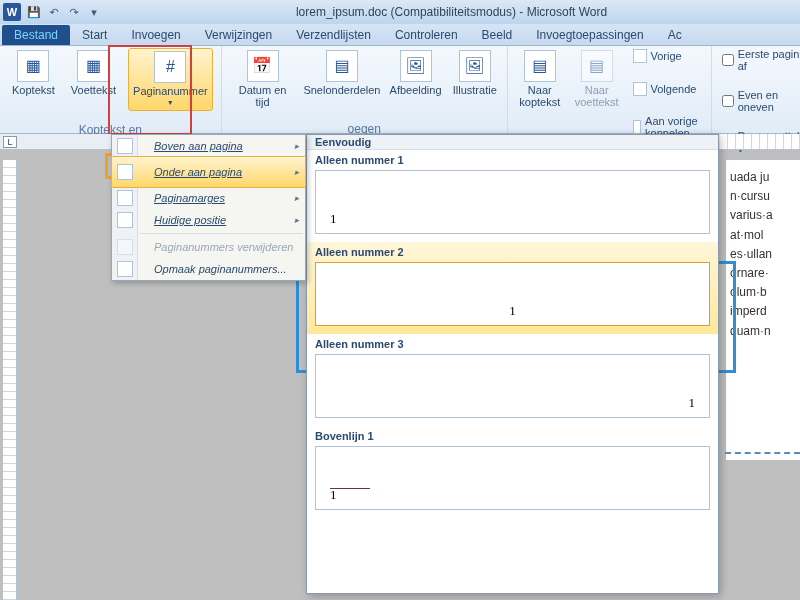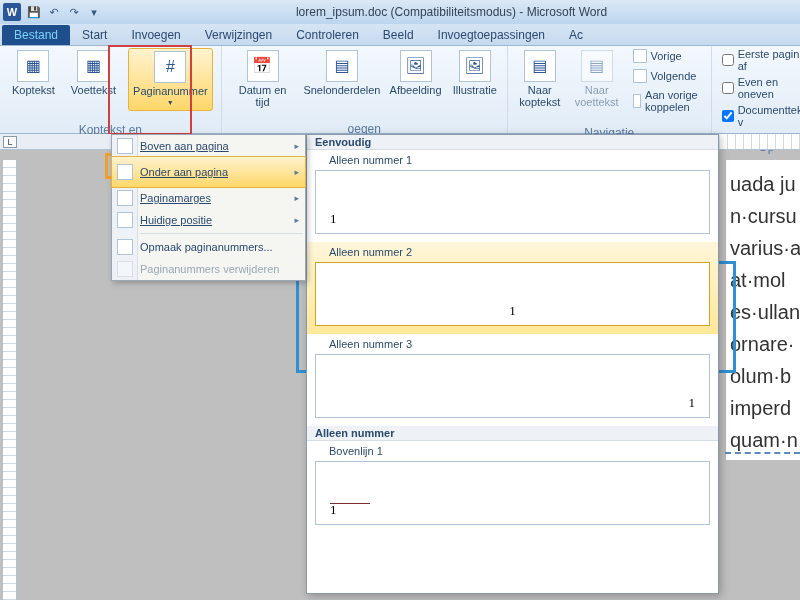--- a/index.html
+++ b/index.html
@@ -18,61 +18,61 @@
 .tab.file { background: #1e4e8c; color: #7dd3fc; border-radius: 2px 2px 0 0; margin-left: 2px; }
 
 
 .ribbon { height: 88px; background: linear-gradient(#f3f8fd,#e1ecf7); display: flex; border-bottom: 1px solid #9db7d3; font-size: 11px; position: relative; }
 .group { display: flex; flex-direction: column; align-items: center; padding: 2px 8px 0; border-right: 1px solid #cdddee; height: 100%; }
 .group-body { display: flex; gap: 8px; align-items: flex-start; flex: 1; }
 .bigbtn { display: flex; flex-direction: column; align-items: center; gap: 2px; padding: 2px 4px; min-width: 48px; text-align: center; line-height: 1.1; color: #2b4a6f; }
 .bigbtn .ico { width: 32px; height: 32px; background: #fff; border: 1px solid #b0c4d8; display: flex; align-items: center; justify-content: center; font-size: 16px; color: #2b579a; }
 .bigbtn.highlighted { background: linear-gradient(#fff3cf,#ffd769); border: 1px solid #e6b23c; border-radius: 3px; }
 .group-label { font-size: 12px; color: #5a7aa0; padding-bottom: 2px; margin-top: 12px; }
-.smallrows { display: flex; flex-direction: column; gap: 4px; font-size: 11px; }
+.smallrows { display: flex; flex-direction: column; gap: 17px; font-size: 11px; }
 .smallrow { display: flex; align-items: center; gap: 4px; color: #2b4a6f; padding: 1px 3px; }
 .smallrow .sico { width: 14px; height: 14px; border: 1px solid #b0c4d8; background: #fff; display: inline-block; }
 .chk { display: flex; align-items: center; gap: 4px; font-size: 11px; color: #2b4a6f; padding: 0 2px; }
 .chk input { width: 12px; height: 12px; }
 
 
 .hl-red { position: absolute; border: 2px solid #d04040; pointer-events: none; }
 .hl-orange { position: absolute; border: 3px solid #f0a030; pointer-events: none; }
 .hl-blue { position: absolute; border: 3px solid #2f8fd0; pointer-events: none; }
 
 
 .menu { position: absolute; left: 111px; top: 134px; width: 195px; background: #f5f5f2; border: 1px solid #9aa7b5; box-shadow: 2px 2px 6px rgba(0,0,0,.25); font-size: 11px; z-index: 10; }
 .menu .mleft { position: absolute; left: 0; top: 0; bottom: 0; width: 26px; background: #eef2f6; border-right: 1px solid #d8dee5; }
-.mitem { position: relative; display: flex; align-items: center; height: 22px; padding-left: 28px; color: #2b4a6f; }
+.mitem { position: relative; display: flex; align-items: center; height: 22px; padding-left: 42px; color: #2b4a6f; font-style: italic; }
 .mitem .mico { position: absolute; left: 5px; width: 16px; height: 16px; background: #fff; border: 1px solid #b0c4d8; }
 .mitem .arrow { margin-left: auto; margin-right: 6px; color: #5a7aa0; font-size: 9px; }
 .mitem.hover { background: linear-gradient(#fff3cf,#ffd769); border: 1px solid #e6b23c; margin: -1px; height: 32px; }
 .mitem.disabled { color: #9aa7b5; }
 .msep { height: 1px; background: #d8dee5; margin: 2px 2px 2px 28px; }
 
 
 .gallery { position: absolute; left: 306px; top: 134px; width: 413px; height: 460px; background: #fff; border: 1px solid #8a9aac; box-shadow: 2px 2px 8px rgba(0,0,0,.25); font-size: 11px; z-index: 9; overflow: hidden; }
 .gal-header { background: #eef2f6; padding: 1px 8px; font-weight: bold; color: #2b4a6f; border-bottom: 1px solid #d8dee5; }
 .gal-item { padding: 4px 8px 8px; }
-.gal-item .caption { font-weight: normal; color: #2b4a6f; margin-bottom: 4px; margin-left: 14px; }
+.gal-item .caption { font-weight: bold; color: #2b4a6f; margin-bottom: 4px; }
 .gal-item .preview { height: 64px; border: 1px solid #b0c4d8; background: #fff; position: relative; }
 .gal-item.hover { background: linear-gradient(#fff6da,#ffe89a); }
 .gal-item.hover .preview { border: 1px solid #d6a323; }
 .preview .num { position: absolute; bottom: 6px; font-family: "Times New Roman", serif; font-size: 13px; }
 .preview .num.left { left: 14px; }
 .preview .num.center { left: 50%; transform: translateX(-50%); }
 .preview .num.right { right: 14px; }
 .preview .bar { position: absolute; left: 14px; bottom: 20px; width: 40px; height: 1px; background: #7a3030; }
 
 
 .ruler-h { position: absolute; left: 0; right: 0; top: 134px; height: 16px; background: #e9eef4; border-bottom: 1px solid #b0c4d8; z-index: 1; }
 .ruler-h-marks { position: absolute; left: 720px; right: 0; top: 0; bottom: 0; background: repeating-linear-gradient(90deg,#fff,#fff 7px,#d0d8e2 7px,#d0d8e2 8px); }
 .tabsel { position: absolute; left: 3px; top: 136px; width: 14px; height: 12px; background: #fff; border: 1px solid #8a9aac; font-size: 9px; text-align: center; line-height: 10px; color: #2b4a6f; z-index: 2; }
 .ruler-v { position: absolute; left: 3px; top: 160px; bottom: 0; width: 14px; background: #fff; border-right: 1px solid #b0c4d8; z-index: 1; background-image: repeating-linear-gradient(#fff,#fff 7px,#d0d8e2 7px,#d0d8e2 8px); }
-.docstrip { position: absolute; right: 0; top: 160px; width: 75px; height: 300px; background: #fff; border-left: 1px solid #b8b8b8; font-family: Georgia, "Times New Roman", serif; font-size: 20px; color: #333; padding: 8px 15px 0 4px; line-height: 1.6; overflow: hidden; white-space: nowrap; }
+.docstrip { position: absolute; right: 0; top: 160px; width: 75px; height: 300px; background: #fff; border-left: 1px solid #b8b8b8; font-family: Georgia, "Times New Roman", serif; font-size: 12px; color: #333; padding: 8px 15px 0 4px; line-height: 1.6; overflow: hidden; white-space: nowrap; }
 .doc-sep { position: absolute; right: 0; top: 452px; width: 75px; height: 0; border-top: 2px dashed #5a8abf; }
 </style>
 </head>
 <body>
 
 <div class="titlebar">
   <div class="w-icon">W</div>
   <div class="qat">
     <div class="qbtn">💾</div>
     <div class="qbtn">↶</div>
@@ -80,20 +80,21 @@
     <div class="qbtn">▾</div>
   </div>
   <div class="titletext">lorem_ipsum.doc (Compatibiliteitsmodus) - Microsoft Word</div>
 </div>
 
 <div class="tabs">
   <div class="tab file">Bestand</div>
   <div class="tab">Start</div>
   <div class="tab">Invoegen</div>
   <div class="tab">Verwijzingen</div>
+  <div class="tab">Verzendlijsten</div>
   <div class="tab">Controleren</div>
   <div class="tab">Beeld</div>
   <div class="tab">Invoegtoepassingen</div>
   <div class="tab">Ac</div>
 </div>
 
 <div class="ribbon">
   <div class="group">
     <div class="group-body">
       <div class="bigbtn">
@@ -219,28 +220,28 @@
       <span class="mico"></span>
       <u>Paginamarges</u>
       <span class="arrow">▸</span>
     </div>
   <div class="mitem">
       <span class="mico"></span>
       <u>Huidige positie</u>
       <span class="arrow">▸</span>
     </div>
   <div class="msep"></div>
-  <div class="mitem">
-      <span class="mico"></span>
-      <span>Opmaak paginanummers...</span>
-    </div>
   <div class="mitem disabled">
       <span class="mico" style="opacity:.4"></span>
       <span>Paginanummers verwijderen</span>
     </div>
+  <div class="mitem">
+      <span class="mico"></span>
+      <span>Opmaak paginanummers...</span>
+    </div>
 </div>
 
 <div class="gallery">
   <div class="gal-header">Eenvoudig</div>
 
   <div class="gal-item">
     <div class="caption">Alleen nummer 1</div>
     <div class="preview">
         <span class="num left">1</span>
       </div>
@@ -253,21 +254,20 @@
       </div>
   </div>
 
   <div class="gal-item">
     <div class="caption">Alleen nummer 3</div>
     <div class="preview">
         <span class="num right">1</span>
       </div>
   </div>
 
-  <div class="gal-header">Alleen nummer</div>
 
   <div class="gal-item">
     <div class="caption">Bovenlijn 1</div>
     <div class="preview">
         <div class="bar"></div>
         <span class="num left">1</span>
       </div>
   </div>
 </div>
 

